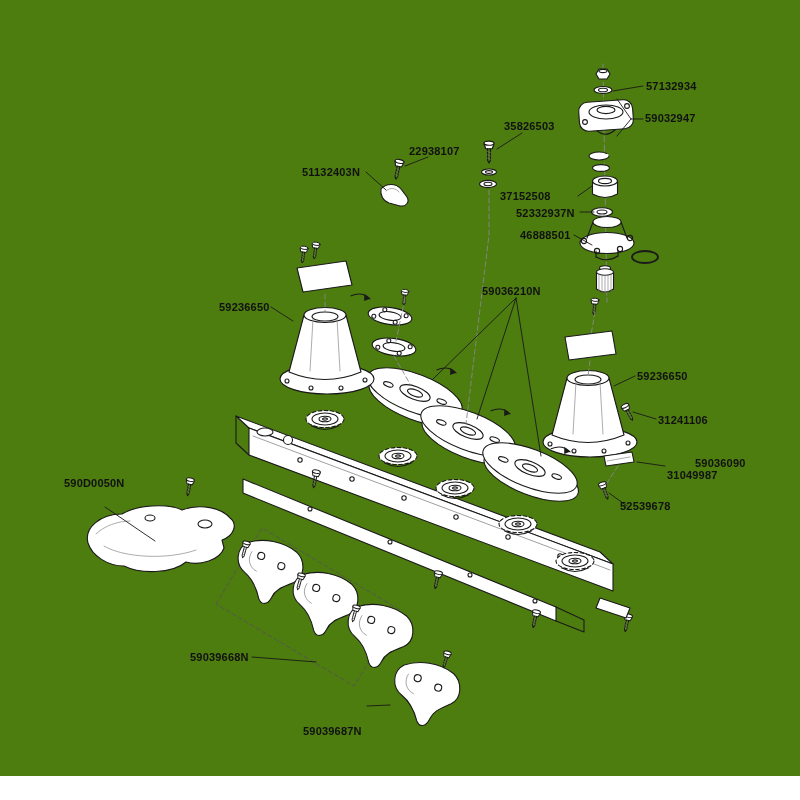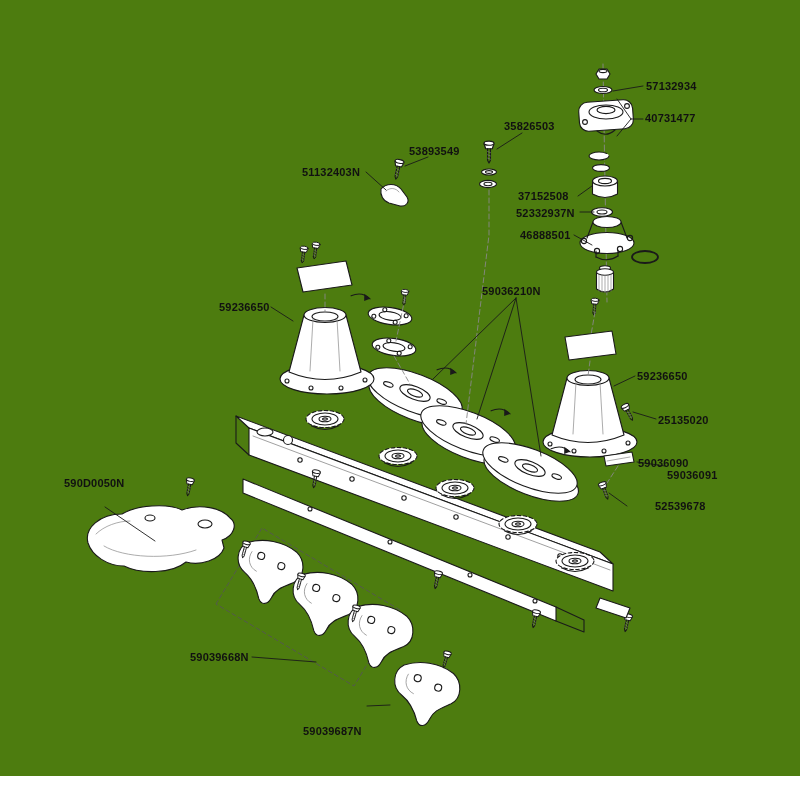--- a/index.html
+++ b/index.html
@@ -256,32 +256,32 @@
         <path d="M 627,506 L 609,493"></path>
         <path d="M 105,507 L 155,541"></path>
         <path d="M 252,657 L 316,662"></path>
         <path d="M 367,706 L 390,705"></path>
       </g>
     </g>
   </svg>
 
   <div>
     <span class="part-label" style="left:646px;top:80px">57132934</span>
-    <span class="part-label" style="left:645px;top:112px">40731477</span>
+    <span class="part-label" style="left:645px;top:112px">59032947</span>
     <span class="part-label" style="left:504px;top:120px">35826503</span>
-    <span class="part-label" style="left:409px;top:145px">53893549</span>
+    <span class="part-label" style="left:409px;top:145px">22938107</span>
     <span class="part-label" style="left:302px;top:166px">51132403N</span>
-    <span class="part-label" style="left:518px;top:190px">37152508</span>
+    <span class="part-label" style="left:500px;top:190px">37152508</span>
     <span class="part-label" style="left:516px;top:207px">52332937N</span>
     <span class="part-label" style="left:520px;top:229px">46888501</span>
     <span class="part-label" style="left:482px;top:285px">59036210N</span>
     <span class="part-label" style="left:219px;top:301px">59236650</span>
     <span class="part-label" style="left:637px;top:370px">59236650</span>
-    <span class="part-label" style="left:658px;top:414px">25135020</span>
-    <span class="part-label" style="left:638px;top:457px">59036090</span>
-    <span class="part-label" style="left:667px;top:469px">59036091</span>
-    <span class="part-label" style="left:655px;top:500px">52539678</span>
+    <span class="part-label" style="left:658px;top:414px">31241106</span>
+    <span class="part-label" style="left:695px;top:457px">59036090</span>
+    <span class="part-label" style="left:667px;top:469px">31049987</span>
+    <span class="part-label" style="left:620px;top:500px">52539678</span>
     <span class="part-label" style="left:64px;top:477px">590D0050N</span>
     <span class="part-label" style="left:190px;top:651px">59039668N</span>
     <span class="part-label" style="left:303px;top:725px">59039687N</span>
   </div>
 
 </div>
 
 </body></html>

